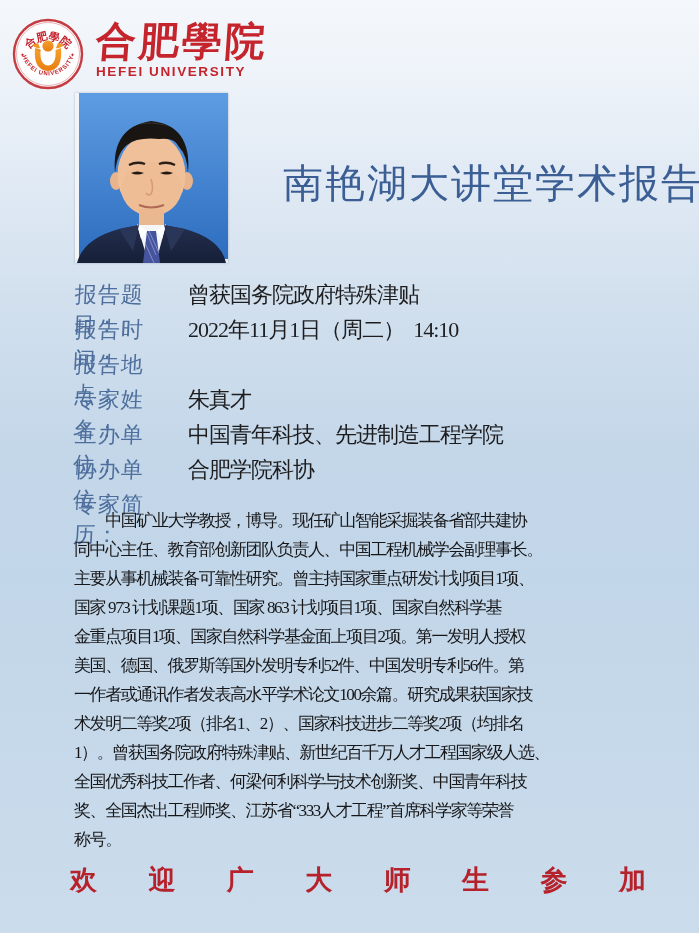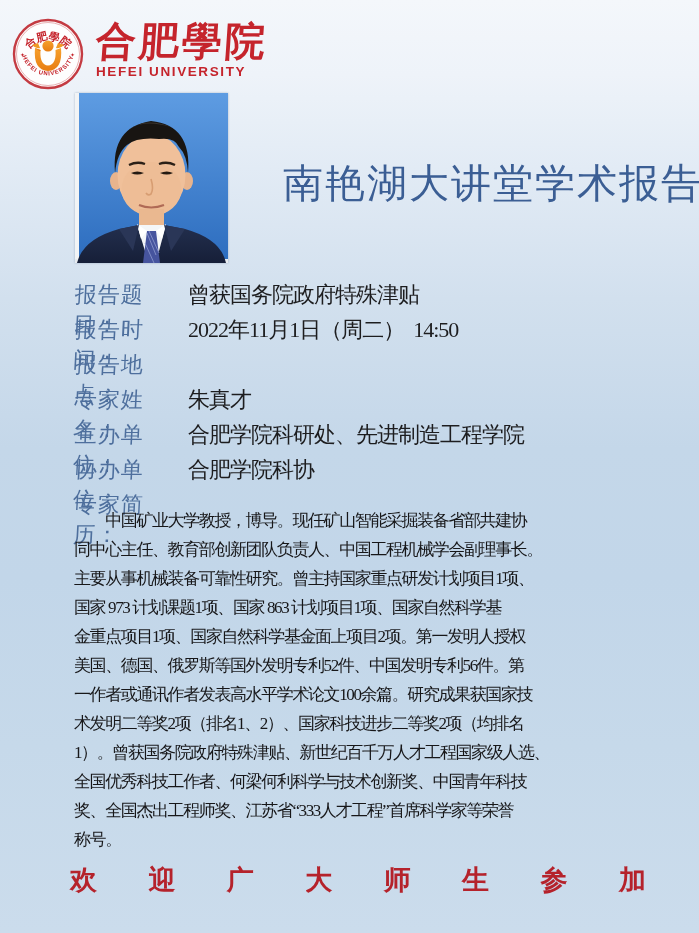--- a/index.html
+++ b/index.html
@@ -158,32 +158,32 @@
 
   <h1 class="poster-title">南艳湖大讲堂学术报告</h1>
 
   <div class="fields">
     <div class="row">
       <span class="label">报告题目：</span>
       <span class="value">曾获国务院政府特殊津贴</span>
     </div>
     <div class="row">
       <span class="label">报告时间：</span>
-      <span class="value">2022年11月1日（周二）  14:50</span>
+      <span class="value">2022年11月1日（周二）  14:10</span>
     </div>
     <div class="row">
       <span class="label">报告地点：</span>
     </div>
     <div class="row">
       <span class="label">专家姓名：</span>
       <span class="value">朱真才</span>
     </div>
     <div class="row">
       <span class="label">主办单位：</span>
-      <span class="value">合肥学院科研处、先进制造工程学院</span>
+      <span class="value">中国青年科技、先进制造工程学院</span>
     </div>
     <div class="row">
       <span class="label">协办单位：</span>
       <span class="value">合肥学院科协</span>
     </div>
     <div class="row">
       <span class="label">专家简历：</span>
       <span class="value"></span>
     </div>
   </div>

